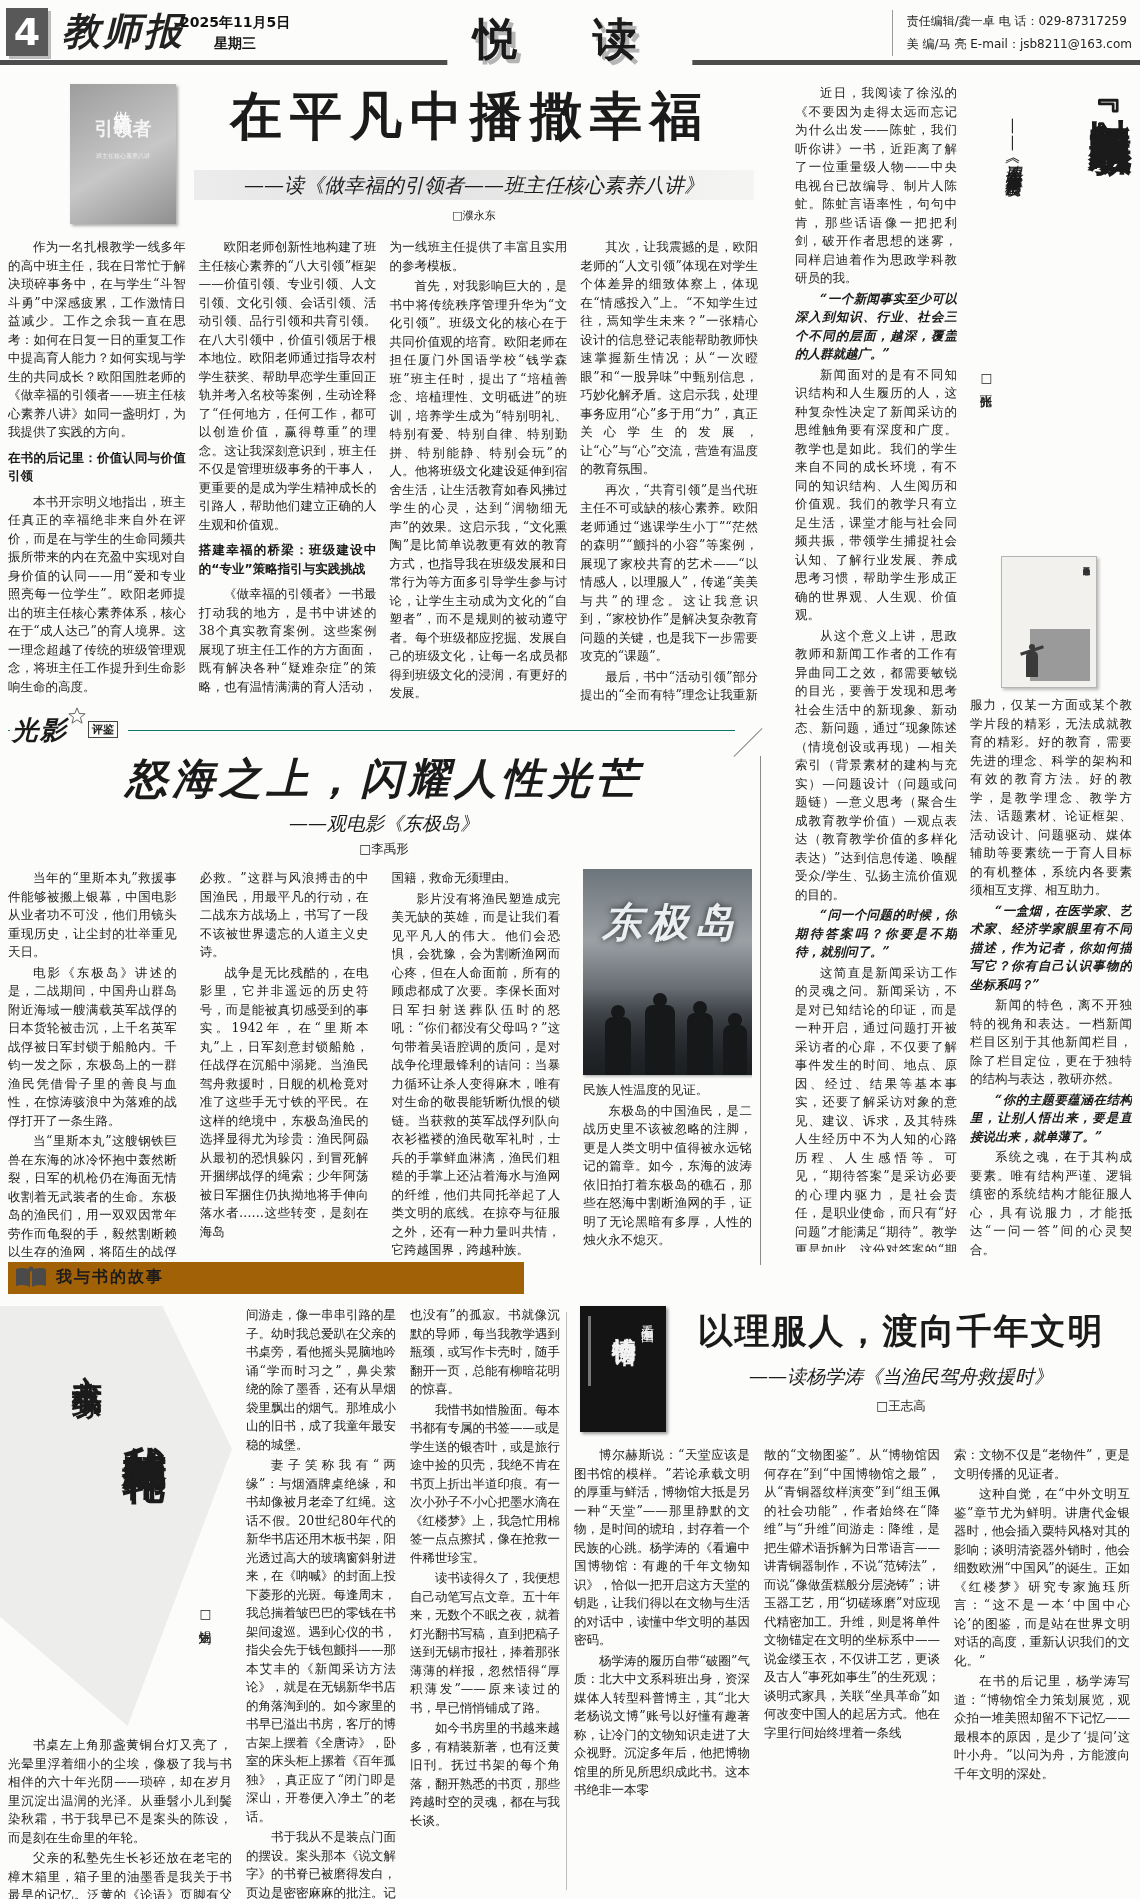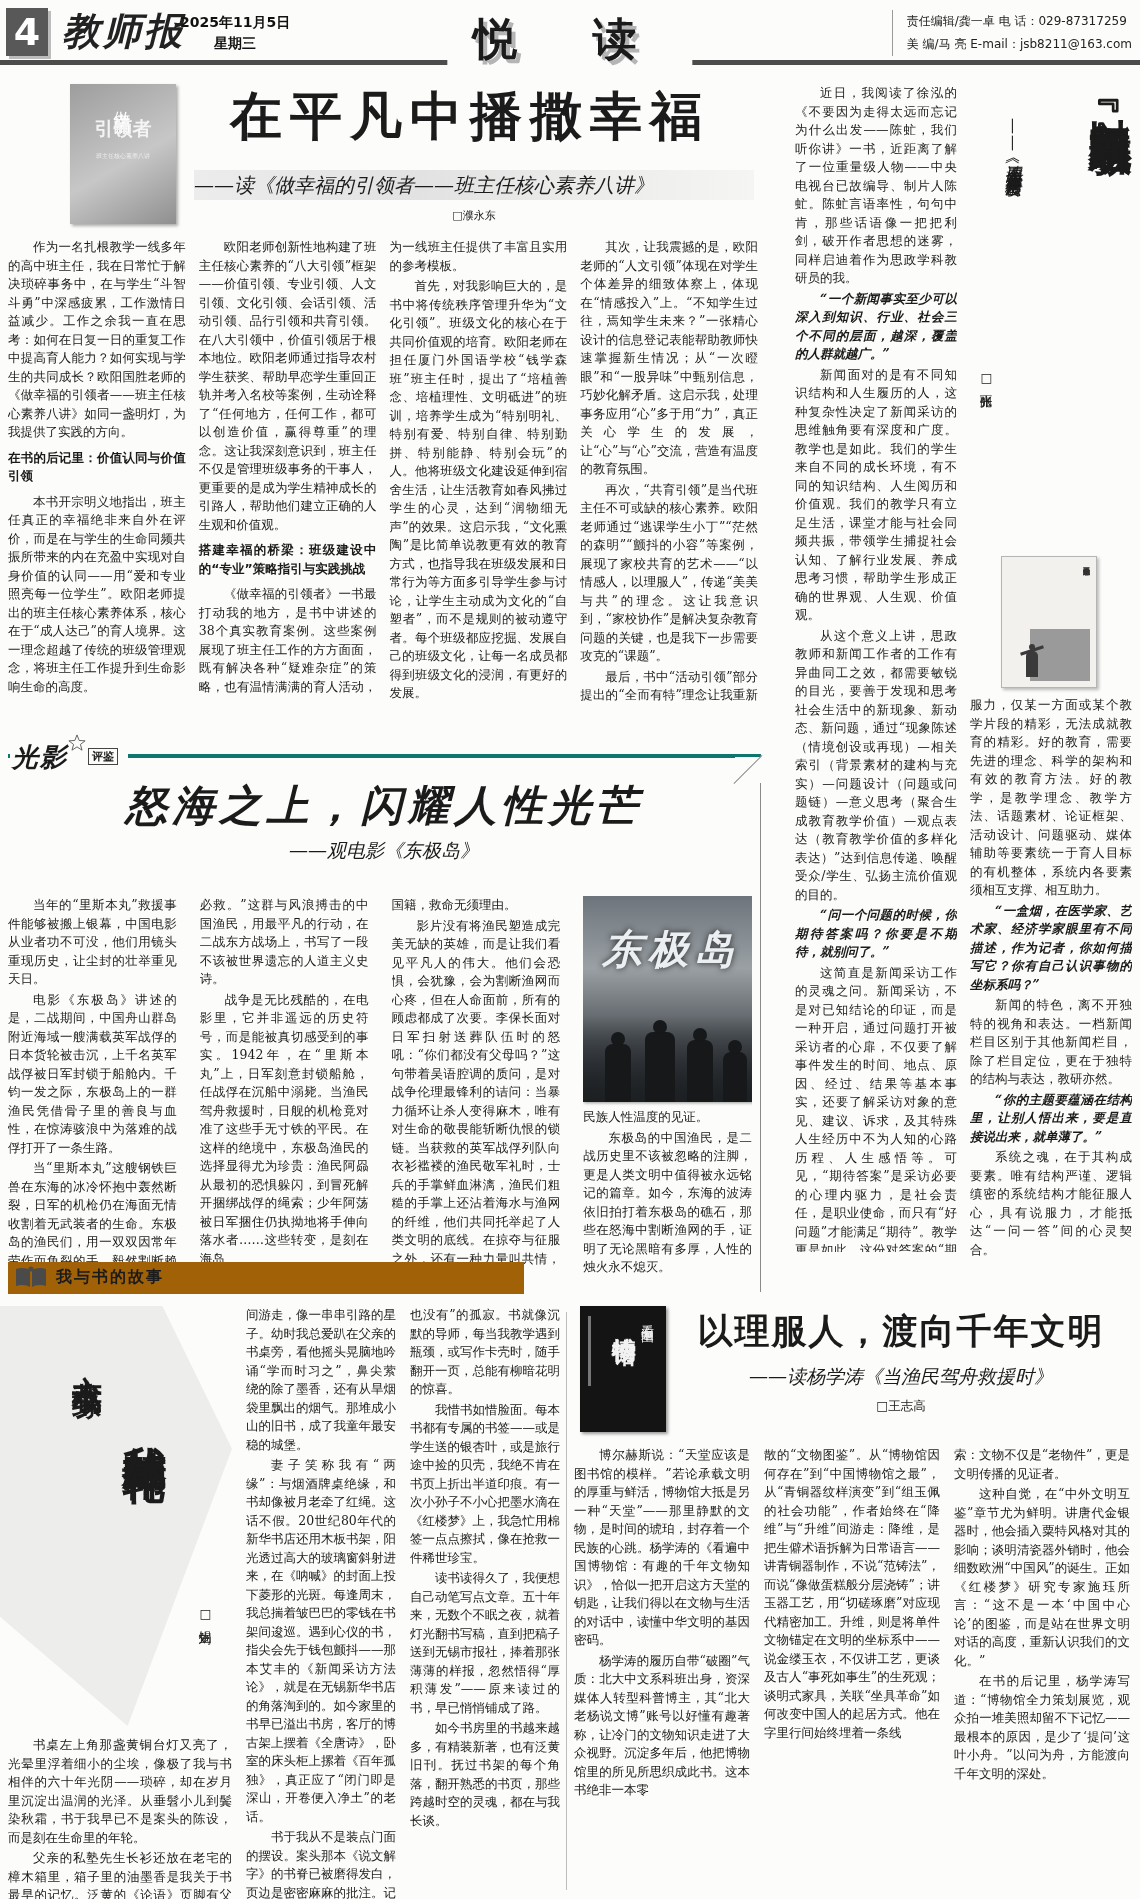--- a/index.html
+++ b/index.html
@@ -33,21 +33,21 @@
   .mainart{position:absolute;left:8px;top:78px;width:750px;height:640px;}
   .cover-happy{position:absolute;left:62px;top:6px;width:106px;height:140px;
                background:linear-gradient(150deg,#9d9d9d,#c7c7c7 55%,#8f8f8f);
                box-shadow:2px 2px 3px #aaa;color:#fff;text-align:center;overflow:hidden;}
   .cover-happy .c1{display:block;margin-top:14px;font-size:17px;letter-spacing:2px;writing-mode:vertical-rl;margin-left:auto;margin-right:auto;}
   .cover-happy .c2{display:block;font-size:19px;font-weight:bold;margin-top:10px;color:#f4f4f4;}
   .cover-happy .c3{display:block;font-size:6px;margin-top:10px;color:#eee;}
   .mainttl{position:absolute;left:178px;top:4px;width:568px;text-align:center;
            font-family:"DejaVu Sans","Liberation Sans",sans-serif;font-weight:bold;
            font-size:52px;letter-spacing:8px;white-space:nowrap;}
-  .mainsub{position:absolute;left:186px;top:92px;width:560px;height:30px;line-height:30px;
+  .mainsub{position:absolute;left:186px;top:92px;width:560px;height:30px;line-height:30px;text-align:center;
            background:linear-gradient(90deg,#ececec,#e2e2e2 40%,#f5f5f3);font-size:20px;font-style:italic;white-space:nowrap;}
   .mainby{position:absolute;left:186px;top:130px;width:560px;text-align:center;font-size:11px;}
   .mainbody{position:absolute;left:0;top:160px;width:750px;height:478px;
             column-count:4;column-gap:13px;}
   
   .newsart{position:absolute;left:795px;top:78px;width:337px;height:1178px;}
   .news-colL{position:absolute;left:0;top:6px;width:162px;height:1168px;}
   .news-ttl{position:absolute;right:0;top:6px;height:470px;writing-mode:vertical-rl;
             font-family:"DejaVu Sans","Liberation Sans",sans-serif;font-weight:bold;
             font-size:43px;letter-spacing:2px;line-height:1.0;}
@@ -56,22 +56,22 @@
   .news-by{position:absolute;left:182px;top:292px;writing-mode:vertical-rl;font-size:12.5px;}
   .cover-news{position:absolute;left:206px;top:478px;width:94px;height:130px;background:#f2f1ee;
               border:1px solid #b5b5b5;box-shadow:2px 2px 3px #bbb;overflow:hidden;}
   .cover-news .v{position:absolute;right:5px;top:5px;writing-mode:vertical-rl;font-size:7px;color:#333;height:100px;}
   .cover-news .ph{position:absolute;left:28px;bottom:6px;width:60px;height:52px;background:#9a9a9a;}
   .cover-news .fig{position:absolute;left:24px;bottom:10px;width:12px;height:26px;background:#3a3a3a;border-radius:5px 5px 0 0;}
   .cover-news .fig:before{content:"";position:absolute;left:3px;top:-7px;width:6px;height:6px;border-radius:50%;background:#3a3a3a;}
   .cover-news .fig:after{content:"";position:absolute;left:-6px;top:-2px;width:24px;height:3px;background:#3a3a3a;transform:rotate(-18deg);}
   .news-colR{position:absolute;left:175px;top:618px;width:162px;height:560px;}
   
-  .filmbox{position:absolute;left:8px;top:754px;width:752px;height:534px;
-           border-top:4px solid #0f766e;border-right:1px solid #8a8a8a;}
+  .filmbox{position:absolute;left:8px;top:730px;width:752px;height:534px;
+           border-top:1px solid #0f766e;border-right:1px solid #8a8a8a;}
   .filmbox .corner{position:absolute;top:-1px;right:-1px;width:26px;height:26px;background:#fcfcfa;}
   .filmbox .corner:after{content:"";position:absolute;left:-7px;top:12px;width:40px;height:1px;
            background:#8a8a8a;transform:rotate(-45deg);}
   .filmbadge{position:absolute;left:2px;top:-24px;background:#fcfcfa;padding:0 10px 0 2px;height:46px;}
   .filmbadge .cal{font-size:26px;font-weight:bold;font-style:italic;letter-spacing:2px;}
   .filmbadge .bx{display:inline-block;border:1px solid #444;font-size:11px;padding:0 3px;margin-left:2px;
                  font-family:"DejaVu Sans","Liberation Sans",sans-serif;font-weight:bold;vertical-align:6px;}
   .filmbadge svg{vertical-align:14px;}
   .film-ttl{position:absolute;left:0;top:20px;width:752px;text-align:center;font-size:42px;
             font-weight:bold;font-style:italic;letter-spacing:5px;white-space:nowrap;}
@@ -195,20 +195,21 @@
 
   <div class="filmbox">
     <div class="corner"></div>
     <div class="filmbadge">
       <span class="cal">光影</span><svg width="18" height="18" viewBox="0 0 20 20">
           <path d="M10 1 L12.4 7.2 L19 7.6 L13.8 11.6 L15.6 18 L10 14.3 L4.4 18 L6.2 11.6 L1 7.6 L7.6 7.2 Z" fill="none" stroke="#555" stroke-width="1"></path>
         </svg><span class="bx">评鉴</span>
     </div>
     <div class="film-ttl">怒海之上，闪耀人性光芒</div>
     <div class="film-sub">——观电影《东极岛》</div>
+    <div class="film-by">□李禹形</div>
     <div class="film-body">
       <div class="fc cols">
           <p class="blk blk-p">当年的“里斯本丸”救援事件能够被搬上银幕，中国电影从业者功不可没，他们用镜头重现历史，让尘封的壮举重见天日。</p>
           <p class="blk blk-p">电影《东极岛》讲述的是，二战期间，中国舟山群岛附近海域一艘满载英军战俘的日本货轮被击沉，上千名英军战俘被日军封锁于船舱内。千钧一发之际，东极岛上的一群渔民凭借骨子里的善良与血性，在惊涛骇浪中为落难的战俘打开了一条生路。</p>
           <p class="blk blk-p">当“里斯本丸”这艘钢铁巨兽在东海的冰冷怀抱中轰然断裂，日军的机枪仍在海面无情收割着无武装者的生命。东极岛的渔民们，用一双双因常年劳作而龟裂的手，毅然割断赖以生存的渔网，将陌生的战俘拖上颠簸的舢板。他们没有豪言壮语，只有一个朴素的信念：“生而为人，有难</p>
         </div>
       <div class="fc cols">
           <p class="blk blk-c">必救。”这群与风浪搏击的中国渔民，用最平凡的行动，在二战东方战场上，书写了一段不该被世界遗忘的人道主义史诗。</p>
           <p class="blk blk-p">战争是无比残酷的，在电影里，它并非遥远的历史符号，而是能被真切感受到的事实。1942年，在“里斯本丸”上，日军刻意封锁船舱，任战俘在沉船中溺毙。当渔民驾舟救援时，日舰的机枪竟对准了这些手无寸铁的平民。在这样的绝境中，东极岛渔民的选择显得尤为珍贵：渔民阿赑从最初的恐惧躲闪，到冒死解开捆绑战俘的绳索；少年阿荡被日军捆住仍执拗地将手伸向落水者……这些转变，是刻在海岛</p>
         </div>

